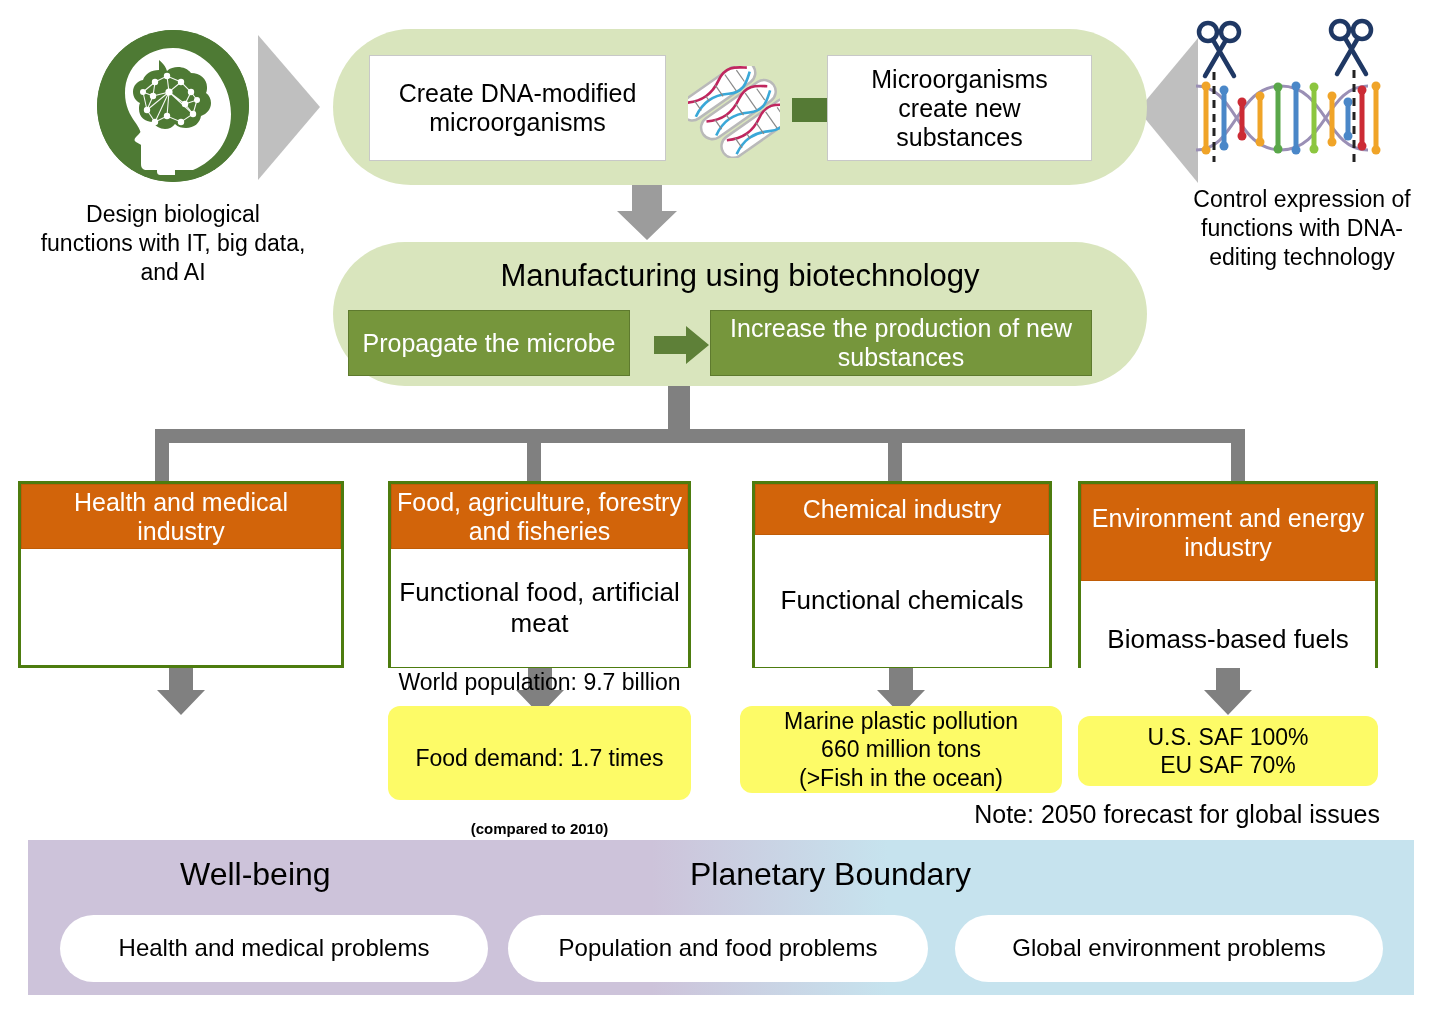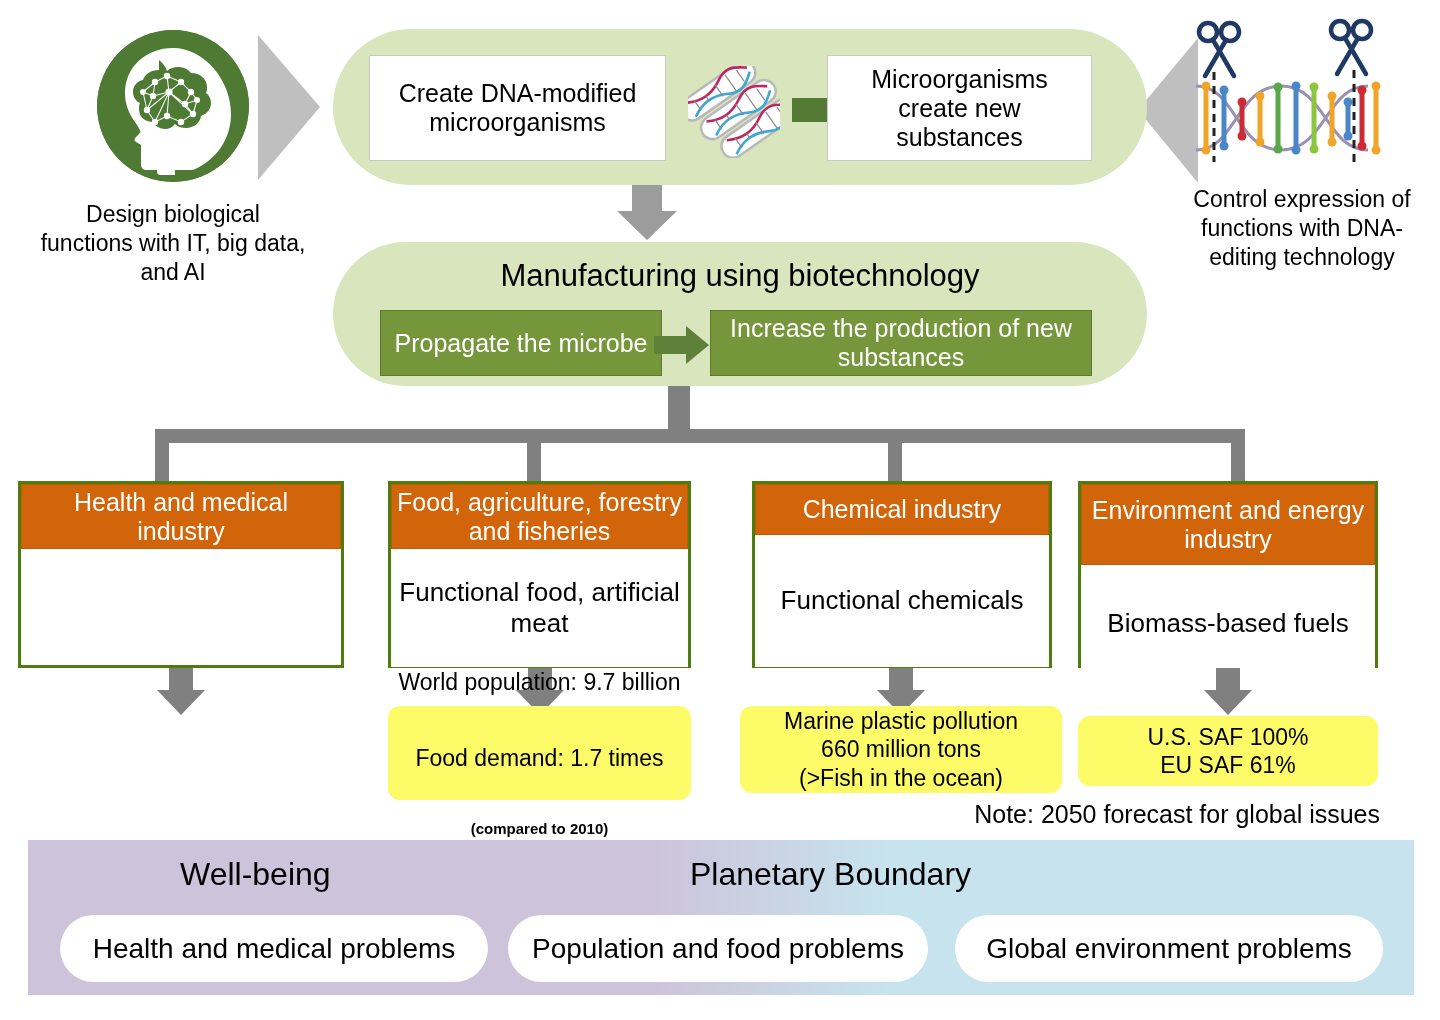--- a/index.html
+++ b/index.html
@@ -85,21 +85,21 @@
   .small-note{font-size:15px;font-weight:bold;}
   .note-line{font-size:25px;text-align:right;}
 
   
   .band{
     background:linear-gradient(to right,#cdc3da 0%,#cdc3da 45%,#c6e3ee 62%,#c6e3ee 100%);
   }
   .band-title{font-size:32px;text-align:left;}
   .band-pill{
     background:#ffffff;border-radius:40px;
-    font-size:28px;line-height:1.2;text-align:center;
+    font-size:24px;line-height:1.2;text-align:center;
   }
 </style>
 </head>
 <body>
 
 <div id="stage">
 
   <div class="abs brain-circle" style="left:97px;top:30px;">
     <svg viewBox="0 0 152 152" width="152" height="152" aria-hidden="true">
       <circle cx="76" cy="76" r="76" fill="#4e7a34"></circle>
@@ -276,21 +276,21 @@
   <div class="abs" style="left:616px;top:185px;">
     <svg width="62" height="56" viewBox="0 0 62 56">
       <path d="M16 0 L46 0 L46 26 L61 26 L31 55 L1 26 L16 26 Z" fill="#9c9c9c"></path>
     </svg>
   </div>
 
   <div class="abs pill2" style="left:333px;top:242px;width:814px;height:144px;"></div>
 
   <div class="abs mfg-title" style="left:333px;top:258px;width:814px;">Manufacturing using biotechnology</div>
 
-  <div class="abs greenbox ctr lh" style="left:380px;top:310px;width:282px;height:66px;padding:0 6px;">Propagate the microbe</div>
+  <div class="abs greenbox ctr lh" style="left:348px;top:310px;width:282px;height:66px;padding:0 6px;">Propagate the microbe</div>
 
   <div class="abs" style="left:654px;top:325px;">
     <svg width="56" height="40" viewBox="0 0 56 40">
       <path d="M0 11 L32 11 L32 1 L55 20 L32 39 L32 29 L0 29 Z" fill="#5e8038"></path>
     </svg>
   </div>
 
   <div class="abs greenbox ctr lh" style="left:710px;top:310px;width:382px;height:66px;padding:0 2px;">Increase the production of new substances</div>
 
   <div class="abs bar" style="left:668px;top:386px;width:22px;height:46px;"></div>
@@ -333,31 +333,31 @@
         <path d="M13 0 L37 0 L37 22 L49 22 L25 47 L1 22 L13 22 Z" fill="#808080"></path>
       </svg>
   </div>
   <div class="abs yellow ctr lh" style="left:740px;top:706px;width:322px;height:87px;flex-direction:column;">
     <div>Marine plastic pollution</div>
     <div>660 million tons</div>
     <div>(&gt;Fish in the ocean)</div>
   </div>
 
   <div class="abs ind-wrap" style="left:1078px;top:481px;width:300px;height:187px;">
-    <div class="ind-head ctr lh" style="height:63px;padding:8px 6px;">Environment and energy industry</div>
+    <div class="ind-head ctr lh" style="height:63px;padding:16px 6px;">Environment and energy industry</div>
     <div class="ind-body ctr lh" style="height:118px;border:none;background:#fff;padding:0 6px;">Biomass-based fuels</div>
   </div>
   <div class="abs" style="left:1203px;top:668px;">
     <svg width="50" height="48" viewBox="0 0 50 48">
         <path d="M13 0 L37 0 L37 22 L49 22 L25 47 L1 22 L13 22 Z" fill="#808080"></path>
       </svg>
   </div>
   <div class="abs yellow ctr lh" style="left:1078px;top:716px;width:300px;height:70px;flex-direction:column;">
     <div>U.S. SAF 100%</div>
-    <div>EU SAF 61%</div>
+    <div>EU SAF 70%</div>
   </div>
 
   <div class="abs note-line" style="left:880px;top:800px;width:500px;">Note: 2050 forecast for global issues</div>
 
   <div class="abs band" style="left:28px;top:840px;width:1386px;height:155px;"></div>
 
   <div class="abs band-title" style="left:180px;top:856px;width:390px;">Well-being</div>
   <div class="abs band-title" style="left:690px;top:856px;width:610px;">Planetary Boundary</div>
 
   <div class="abs band-pill ctr lh" style="left:60px;top:915px;width:428px;height:67px;padding:0 10px;">Health and medical problems</div>

